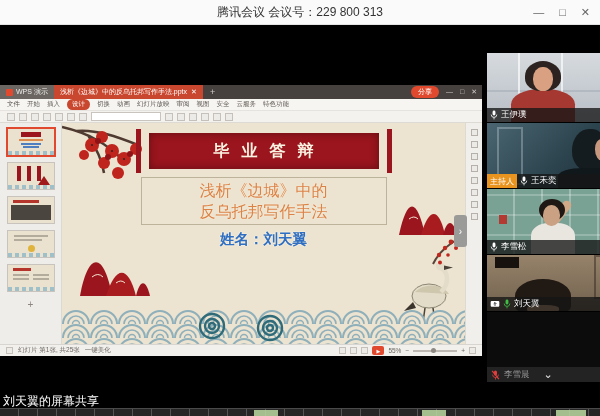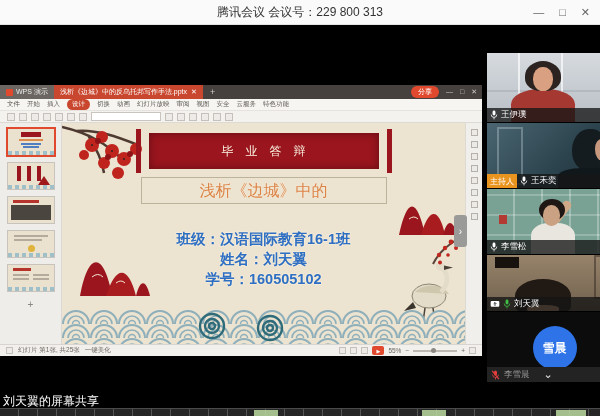--- a/index.html
+++ b/index.html
@@ -64,21 +64,21 @@
   .canvas{position:relative;flex:1;background:#ece3d0;overflow:hidden;}
   .sidebarstrip{position:relative;width:17px;background:#f1efec;border-left:1px solid #ddd9d3;
     display:flex;flex-direction:column;align-items:center;padding-top:6px;gap:5px;}
   .sg{width:7px;height:7px;border:1px solid #b5b0a9;background:#eceae6;}
   .expand-btn{position:absolute;left:-12px;top:92px;width:13px;height:32px;background:#9a9a98;border-radius:3px;
     color:#fff;font-size:10px;display:flex;align-items:center;justify-content:center;}
 
   .banner-side{position:absolute;top:6px;width:5px;height:44px;background:#9a151d;}
   .banner{position:absolute;left:50%;top:10px;width:230px;height:36px;margin-left:-115px;background:#9a151d;
     display:flex;align-items:center;justify-content:center;box-shadow:inset 0 0 8px rgba(0,0,0,.35);}
-  .banner span{font-family:"DejaVu Serif",serif;font-weight:normal;color:#fbf3e2;font-size:12px;
+  .banner span{font-family:"DejaVu Serif",serif;font-weight:bold;color:#fbf3e2;font-size:16px;
     letter-spacing:12px;padding-left:12px;}
   .slide-title{position:absolute;left:50%;top:54px;width:246px;margin-left:-123px;border:1px solid rgba(150,140,110,.55);
     text-align:center;font-weight:normal;font-size:16px;line-height:21px;color:#db8246;padding:2px 0;
     text-shadow:0 0 2px #f7efdc,0 0 1px #f7efdc;}
   .slide-info{position:absolute;left:50%;top:106px;width:280px;margin-left:-140px;text-align:center;
     font-weight:bold;font-size:14.5px;line-height:20px;color:#2e6fc4;
     text-shadow:-1px 0 #f4ecd9,1px 0 #f4ecd9,0 -1px #f4ecd9,0 1px #f4ecd9;}
   .waves{position:absolute;left:0;right:0;bottom:0;height:34px;}
   .deco{position:absolute;}
 
@@ -278,33 +278,32 @@
           </svg>
 
           <div class="banner-side" style="left:calc(50% - 128px);"></div>
           <div class="banner-side" style="left:calc(50% + 123px);"></div>
           <div class="banner">
             <span>毕业答辩</span>
           </div>
 
           <div class="slide-title">
             <div>浅析《边城》中的</div>
+            <div>反乌托邦写作手法</div>
           </div>
 
           <svg class="deco" style="right:6px;top:66px;" width="64" height="46" viewBox="0 0 64 46">
             <path d="M4 46 C 12 8, 22 8, 30 46 Z" fill="#9a151d"></path>
             <path d="M26 46 C 34 18, 44 18, 50 46 Z" fill="#a81c1f"></path>
             <path d="M48 46 C 52 30, 58 30, 62 46 Z" fill="#9a151d"></path>
             <path d="M14 30 q5 -4 9 0" stroke="#f3e9d6" stroke-width="1" fill="none"></path>
           </svg>
 
           <div class="slide-info">
-            <div>班级：汉语国际教育16-1班</div>
             <div>姓名：刘天翼</div>
-            <div>学号：160505102</div>
           </div>
 
           <svg class="deco" style="left:10px;top:118px;" width="100" height="55" viewBox="0 0 100 55">
             <path d="M8 55 C 16 10, 32 10, 40 55 Z" fill="#9a151d"></path>
             <path d="M34 55 C 44 24, 56 24, 64 55 Z" fill="#a81c1f"></path>
             <path d="M64 55 C 68 38, 74 38, 78 55 Z" fill="#9a151d"></path>
             <path d="M20 36 q6 -5 11 0 M44 42 q5 -4 9 0" stroke="#f3e9d6" stroke-width="1" fill="none"></path>
           </svg>
 
           <svg class="deco" style="right:2px;bottom:18px;" width="64" height="92" viewBox="0 0 64 92">
@@ -455,21 +454,20 @@
         <svg width="8" height="10" viewBox="0 0 10 12">
           <rect x="3.2" y="0.5" width="3.6" height="6" rx="1.8" fill="#3fbf45"></rect>
           <path d="M1.5 5.5a3.5 3.5 0 0 0 7 0" fill="none" stroke="#3fbf45" stroke-width="1"></path>
           <path d="M5 9v2.5" stroke="#3fbf45" stroke-width="1"></path>
         </svg>
         <span class="nm">刘天翼</span>
       </div>
     </div>
 
     <div class="tile v5" style="top:287px;height:70px;background:#0c0c0c;">
-      <div class="avatar">雪晨</div>
       <div class="footbar">
         <svg width="9" height="10" viewBox="0 0 10 12">
           <rect x="3.2" y="0.5" width="3.6" height="6" rx="1.8" fill="#e03e3c"></rect>
           <path d="M1.5 5.5a3.5 3.5 0 0 0 7 0" fill="none" stroke="#e03e3c" stroke-width="1"></path>
           <path d="M5 9v2.5" stroke="#e03e3c" stroke-width="1"></path>
           <path d="M1 1 L9 11" stroke="#e03e3c" stroke-width="1.4"></path>
         </svg>
         <span class="nm">李雪晨</span>
         <span class="chev">⌄</span>
       </div>

